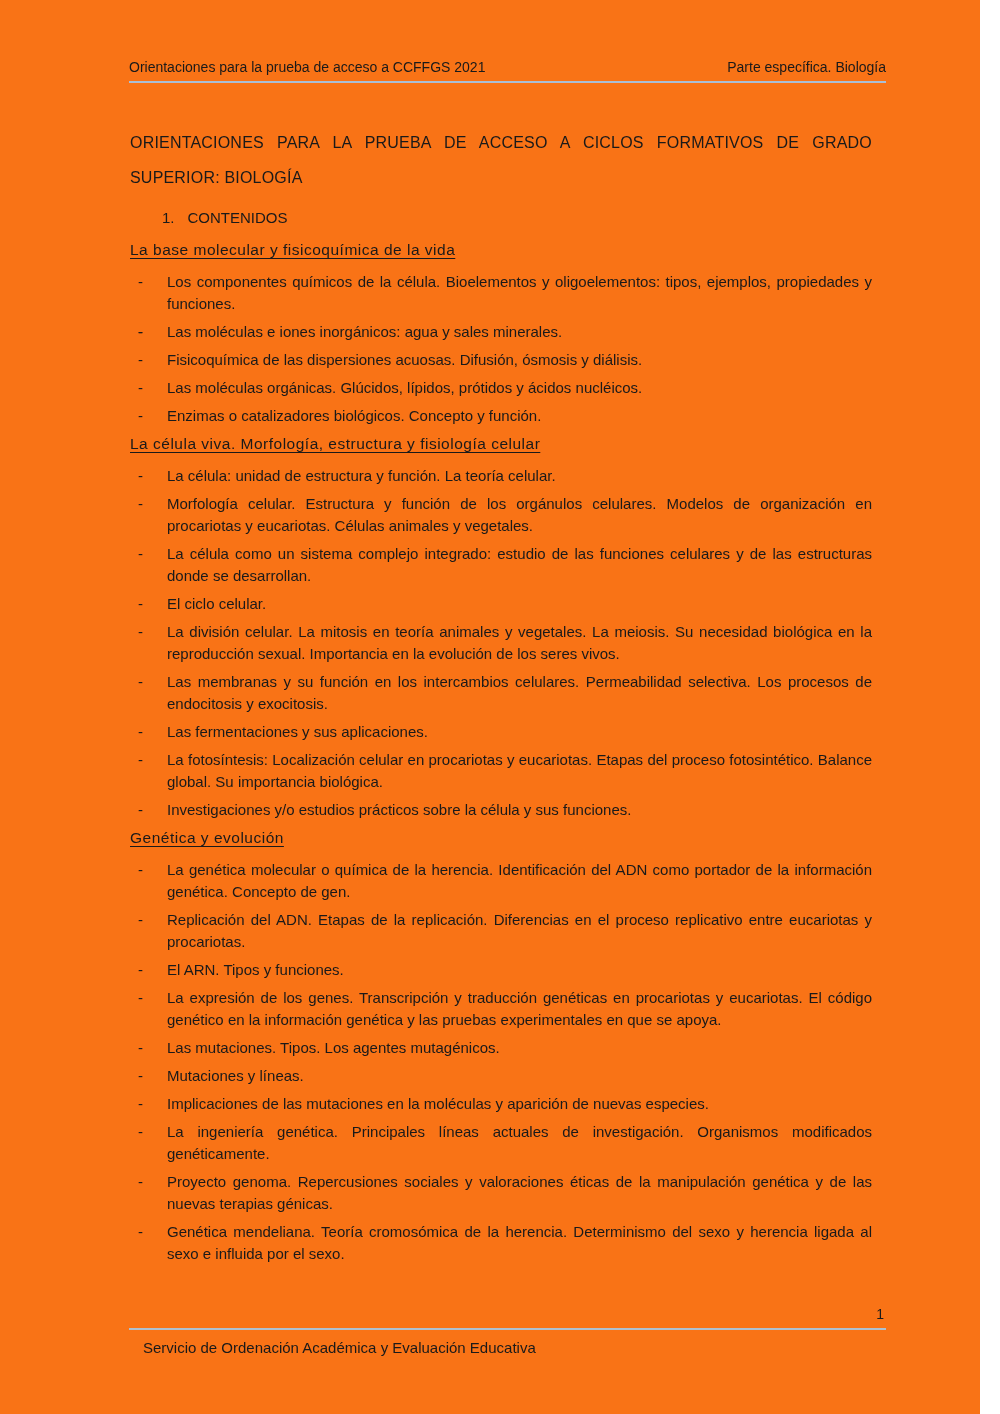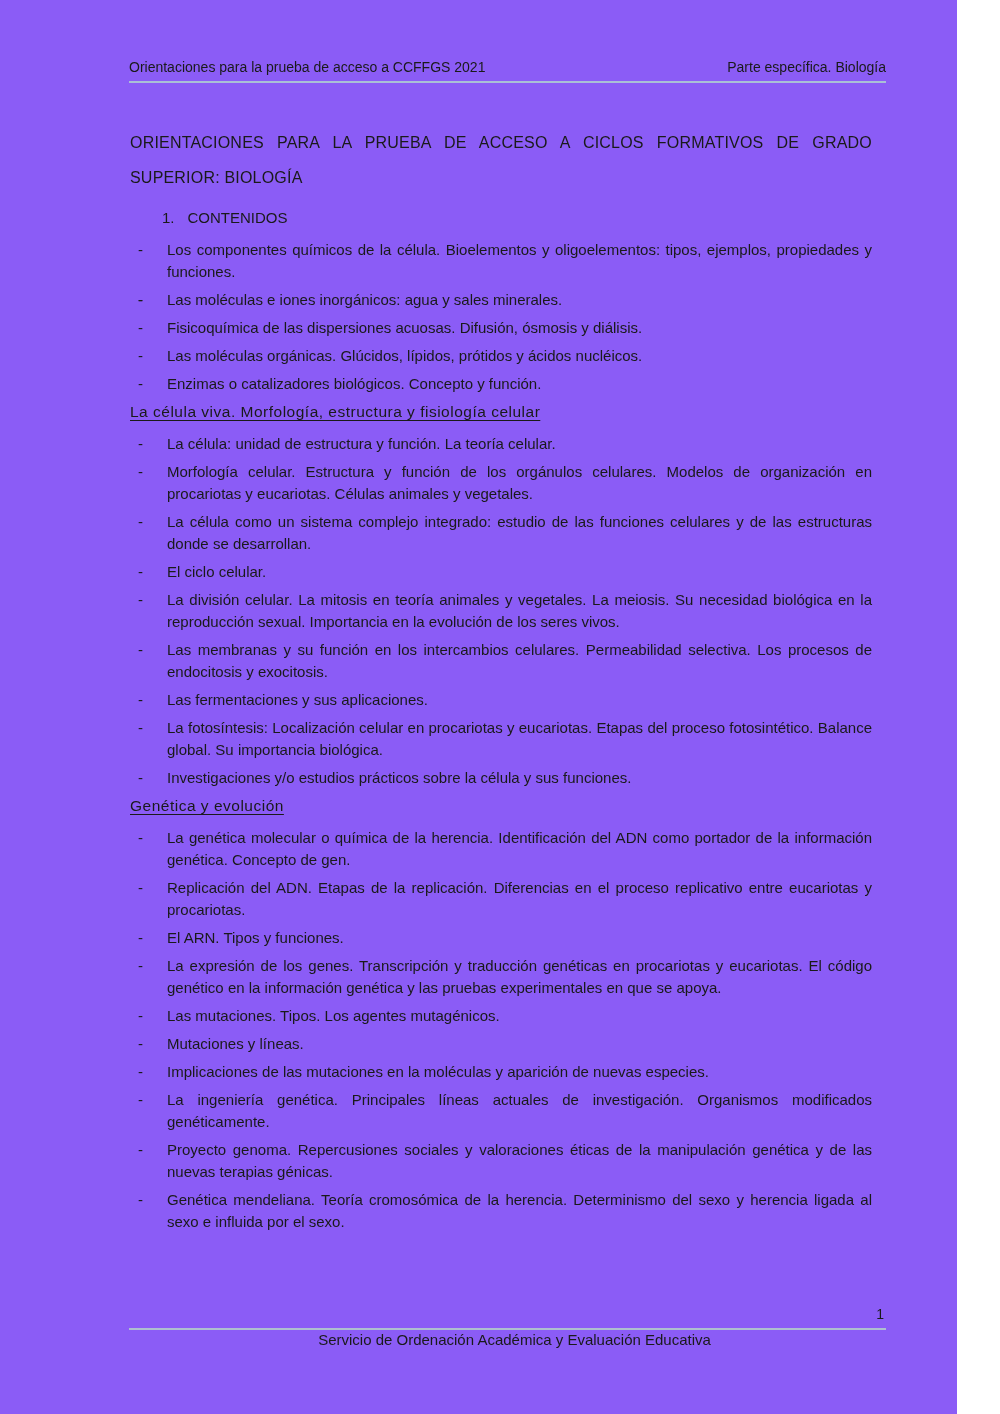--- a/index.html
+++ b/index.html
@@ -1,19 +1,20 @@
 <!DOCTYPE html>
 <html><head>
 <meta charset="utf-8">
 <style>
   html, body { margin:0; padding:0; background:#ffffff; }
   .page {
-    position:relative; width:957px; height:1414px; background:#8b5cf6;
+    position:relative; width:957px; height:1414px; background:#f97316;
     font-family:"Liberation Sans","DejaVu Sans",sans-serif; color:#1a1a1a;
     overflow:hidden;
+    padding-left:23px;
   }
   
   .header {
     position:absolute; top:59px; left:129px; width:757px;
     display:flex; justify-content:space-between;
     font-size:14px; line-height:17px;
     padding-bottom:5px; border-bottom:2px solid #aabfd6;
   }
   
   .content {
@@ -33,41 +34,42 @@
     margin:0 0 10px 0; text-align:left; font-weight:normal;
     text-decoration:underline; text-underline-offset:3px;
   }
   .items { margin:0 0 0 0; padding:0; }
   .item { position:relative; padding-left:37px; margin:0 0 6px 0; }
   .item .dash { position:absolute; left:8px; top:0; }
   
   .footer { position:absolute; top:1302px; left:129px; width:757px; font-size:14px; }
   .footer .page-num { text-align:right; line-height:24px; padding-right:2px; }
   .footer .rule { border-top:2px solid #aec0d0; margin-top:2px; }
-  .footer .service { margin-top:0; padding-left:14px; font-size:15px; text-align:center; line-height:19px; }
+  .footer .service { margin-top:8px; padding-left:14px; font-size:15px; text-align:left; line-height:19px; }
 </style>
 </head>
 <body>
 
 <div class="page">
 
   <div class="header">
     <span>Orientaciones para la prueba de acceso a CCFFGS 2021</span>
     <span>Parte específica. Biología</span>
   </div>
 
   <div class="content">
 
     <p class="doc-title">ORIENTACIONES PARA LA PRUEBA DE ACCESO A CICLOS FORMATIVOS DE GRADO SUPERIOR: BIOLOGÍA</p>
 
     <div class="toc-line">
       <span>1.</span>
       <span>CONTENIDOS</span>
     </div>
 
+    <h2 class="section-heading">La base molecular y fisicoquímica de la vida</h2>
     <div class="items">
       <div class="item"><span class="dash">-</span><span>Los componentes químicos de la célula. Bioelementos y oligoelementos: tipos, ejemplos, propiedades y funciones.</span></div>
       <div class="item"><span class="dash">-</span></div>
       <div class="item"><span class="dash">-</span><span>Las moléculas e iones inorgánicos: agua y sales minerales.</span></div>
       <div class="item"><span class="dash">-</span><span>Fisicoquímica de las dispersiones acuosas. Difusión, ósmosis y diálisis.</span></div>
       <div class="item"><span class="dash">-</span><span>Las moléculas orgánicas. Glúcidos, lípidos, prótidos y ácidos nucléicos.</span></div>
       <div class="item"><span class="dash">-</span><span>Enzimas o catalizadores biológicos. Concepto y función.</span></div>
     </div>
 
     <h2 class="section-heading">La célula viva. Morfología, estructura y fisiología celular</h2>

